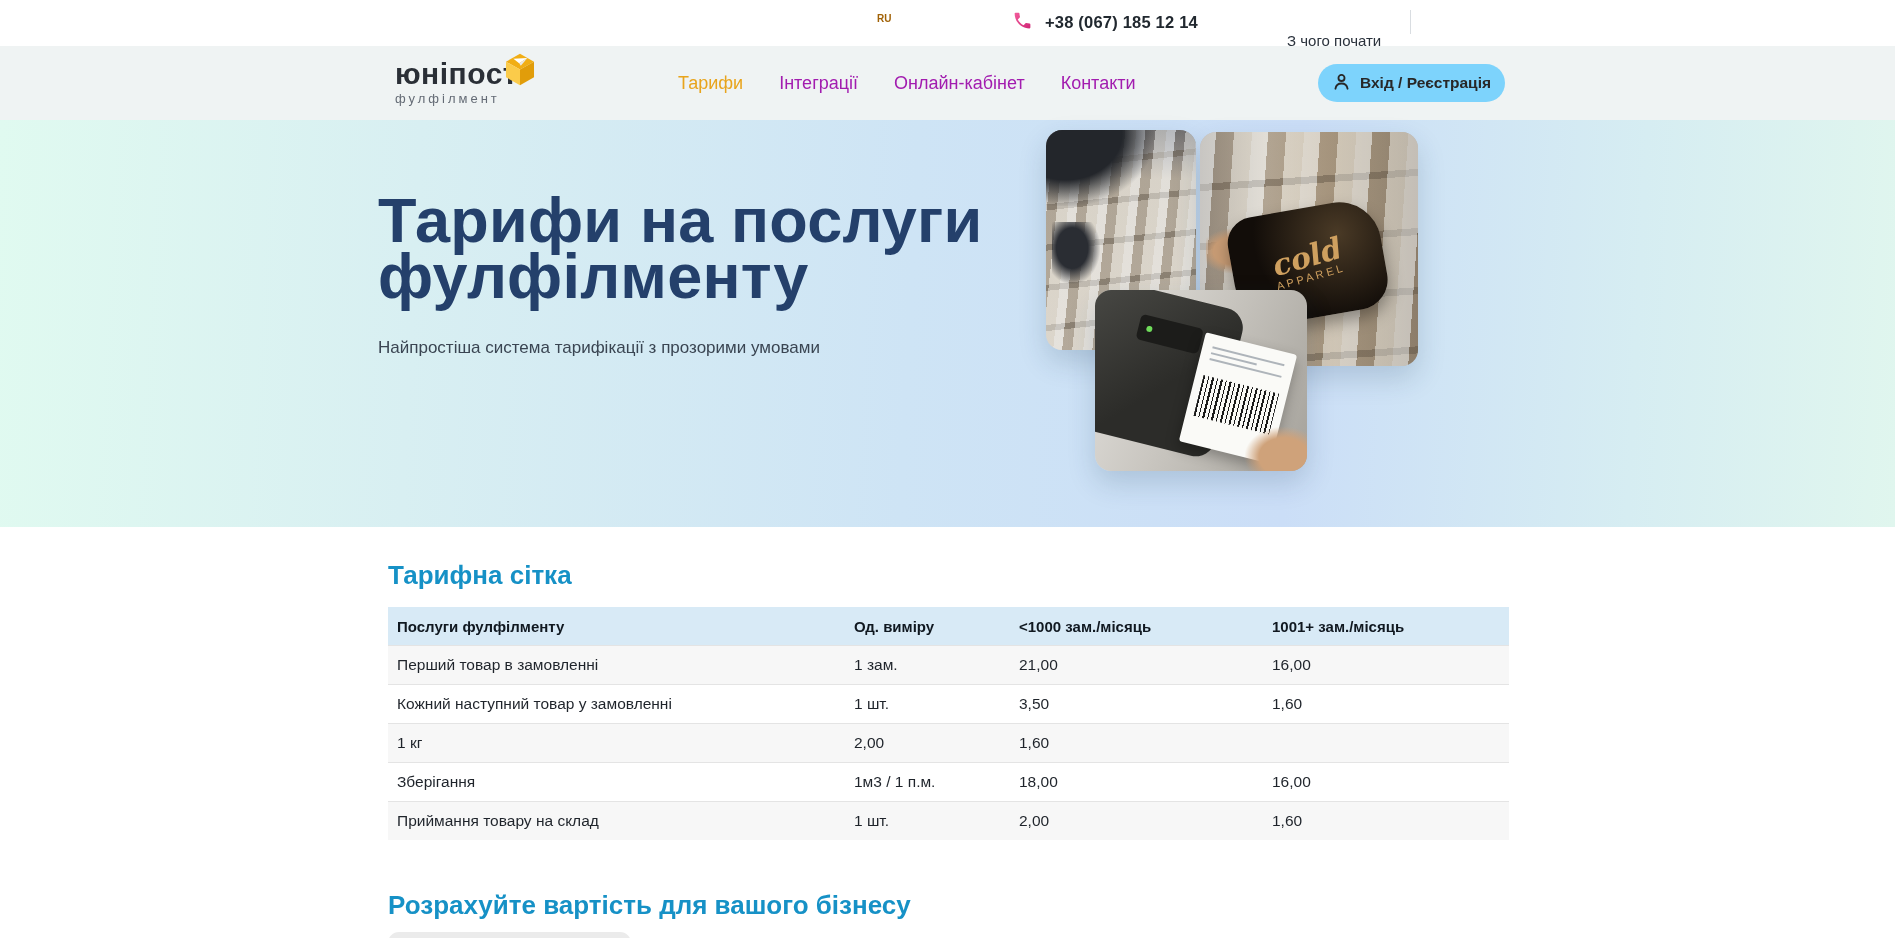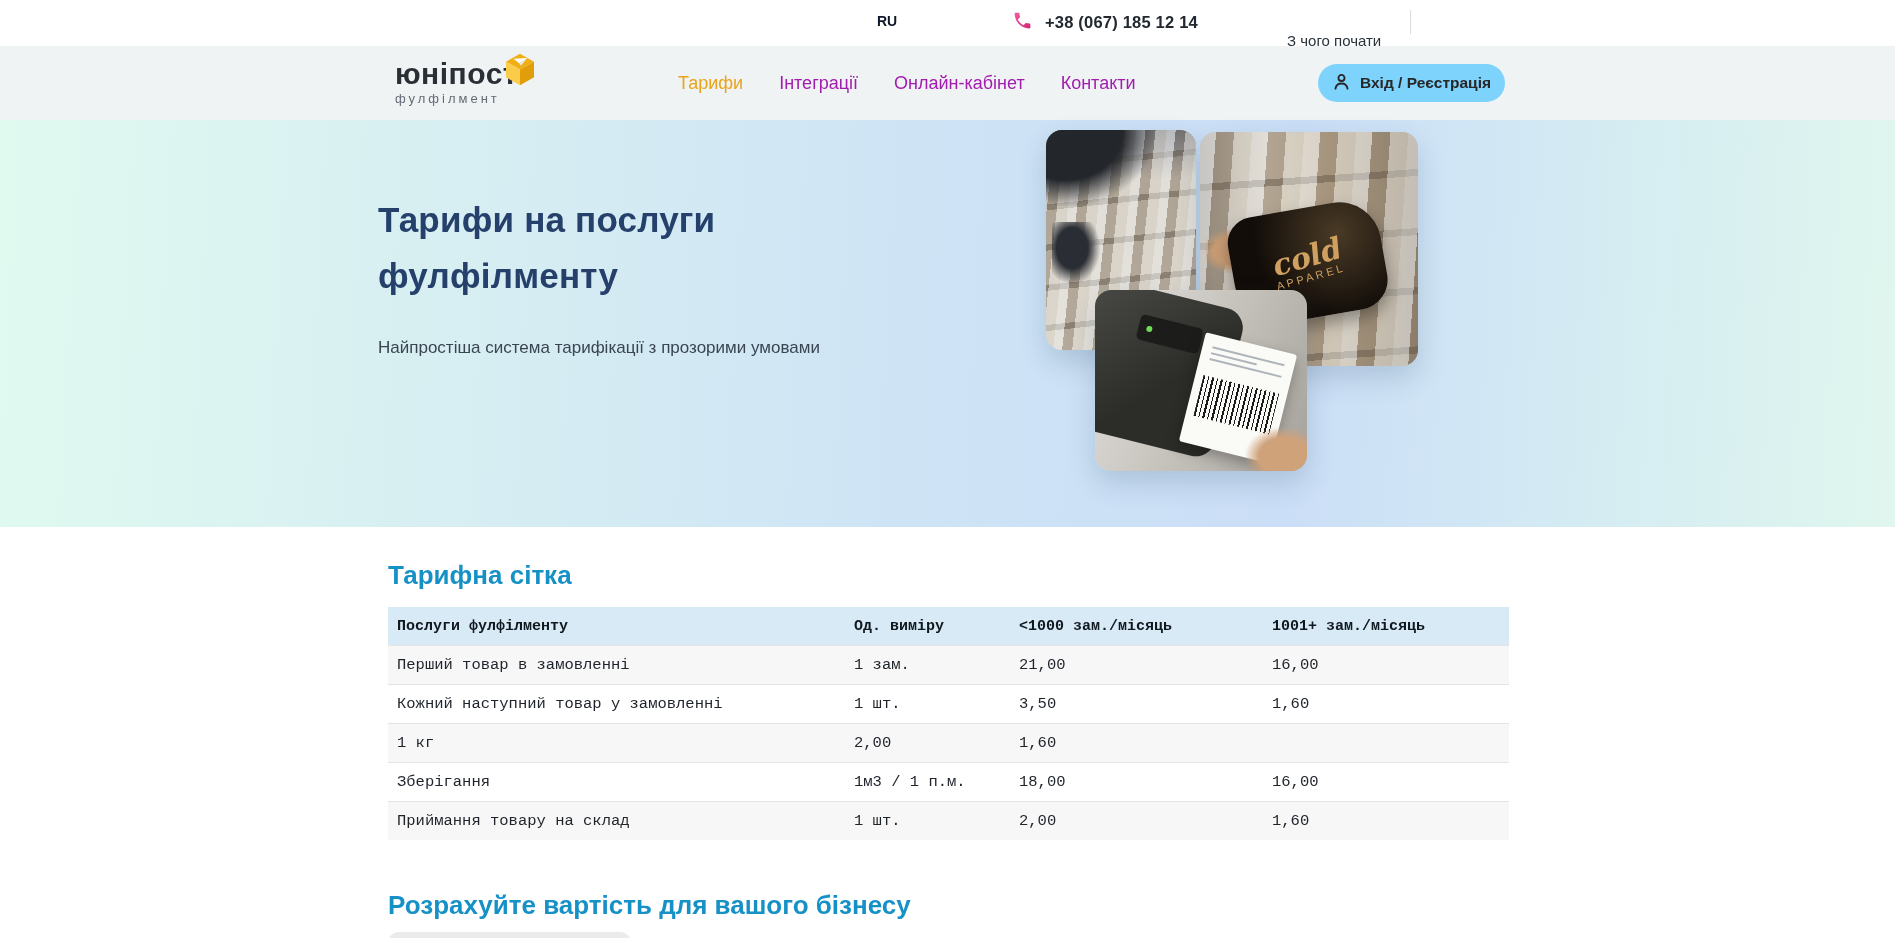--- a/index.html
+++ b/index.html
@@ -3,21 +3,21 @@
 <meta charset="utf-8">
 <style>
   * { margin:0; padding:0; box-sizing:border-box; }
   html,body { width:1895px; height:938px; overflow:hidden; background:#fff;
               font-family:"Liberation Sans", sans-serif; }
   a { text-decoration:none; color:inherit; }
   .clickable { cursor:pointer; }
 
   
   .topbar { position:relative; height:46px; background:#ffffff; }
-  .topbar-lang { position:absolute; left:877px; top:13px; font-size:14px; font-weight:bold; color:#0f172a; }
+  .topbar-lang { position:absolute; left:877px; top:13px; font-size:10px; font-weight:bold; color:#a16207; }
   .topbar-phone { position:absolute; left:1012px; top:10px; display:flex; align-items:center; gap:12px; }
   .topbar-phone .num { font-size:16.5px; font-weight:bold; color:#21282f; letter-spacing:0.2px; }
   .topbar-link { position:absolute; top:32px; font-size:15px; color:#2a323c; }
   .tlink1 { left:1287px; }
   .tlink2 { left:1443px;margin-top:32px; }
   .tdivider { position:absolute; left:1410px; top:10px; width:1px; height:24px; background:#d9dde1; }
 
   
   .header { position:relative; height:74px; background:#eff3f3; }
   .logo { position:absolute; left:395px; top:13px; width:150px; }
@@ -28,21 +28,21 @@
   .nav-item { font-size:18px; color:#a21caf; }
   .nav-item.active { color:#e8a41c; }
   .login-btn { position:absolute; left:1318px; top:18px; width:187px; height:38px;
                background:#7dd3fc; border:none; border-radius:20px; display:flex;
                align-items:center; justify-content:center; gap:9px;
                font-family:"Liberation Sans", sans-serif; font-size:15.5px; font-weight:bold; color:#272727; }
 
   
   .hero { position:relative; height:407px;
           background:linear-gradient(93deg,#e0faf0 0%,#d8eff2 22%,#cee4f5 48%,#cbdef7 68%,#d6edf2 86%,#e0f6ee 100%); }
-  .hero-title { position:absolute; left:378px; top:72px; font-size:35px; font-weight:bold;
+  .hero-title { position:absolute; left:378px; top:72px; font-size:63px; font-weight:bold;
                 color:#24406b; line-height:56px; letter-spacing:0.2px; }
   .hero-sub { position:absolute; left:378px; top:218px; font-size:17px; color:#3a4552; }
 
   .photo { position:absolute; border-radius:16px; overflow:hidden;
            box-shadow:0 12px 28px rgba(30,60,90,0.18); }
   .p1 { left:1046px; top:10px; width:150px; height:220px; z-index:1;
         background:linear-gradient(180deg,#6f747c 0%,#8d8f93 9%,#c4beb2 22%,#cbc4b8 100%); }
   .p2 { left:1200px; top:12px; width:218px; height:234px; z-index:2;
         background:linear-gradient(90deg,#9b9790 0%,#c9c2b4 30%,#b8ab96 58%,#a49a88 82%,#93897a 100%); }
   .p3 { left:1095px; top:170px; width:212px; height:181px; z-index:3;
@@ -87,21 +87,21 @@
 
   
   .content { padding:33px 0 0 388px; background:#ffffff; }
   .sec-title { font-size:26px; font-weight:bold; color:#1691c6; line-height:30px; }
   .ptable { width:1121px; margin-top:17px; font-size:15.5px; color:#1f242b; }
   .trow { display:grid; grid-template-columns:457px 165px 253px 246px; align-items:center; }
   .thead { height:38px; background:#d8eaf6; font-weight:bold; font-size:15px; color:#101820; }
   .tbody-row { height:39px; border-top:1px solid #e4e4e4; }
   .tbody-row:first-of-type { border-top:none; }
   .tbody-row.alt { background:#f7f7f7; }
-  .cell { padding-left:9px; white-space:nowrap; overflow:hidden;font-family:Liberation Mono, monospace; }
+  .cell { padding-left:9px; white-space:nowrap; overflow:hidden; }
   .sec-title2 { margin-top:50px; }
   .cutoff-pill { width:243px; height:22px; margin-top:12px; border-radius:11px; background:#ebebeb; }
 </style>
 </head>
 <body>
 
 <div>
 
   <div class="topbar">
     <span class="topbar-lang clickable">RU</span>

